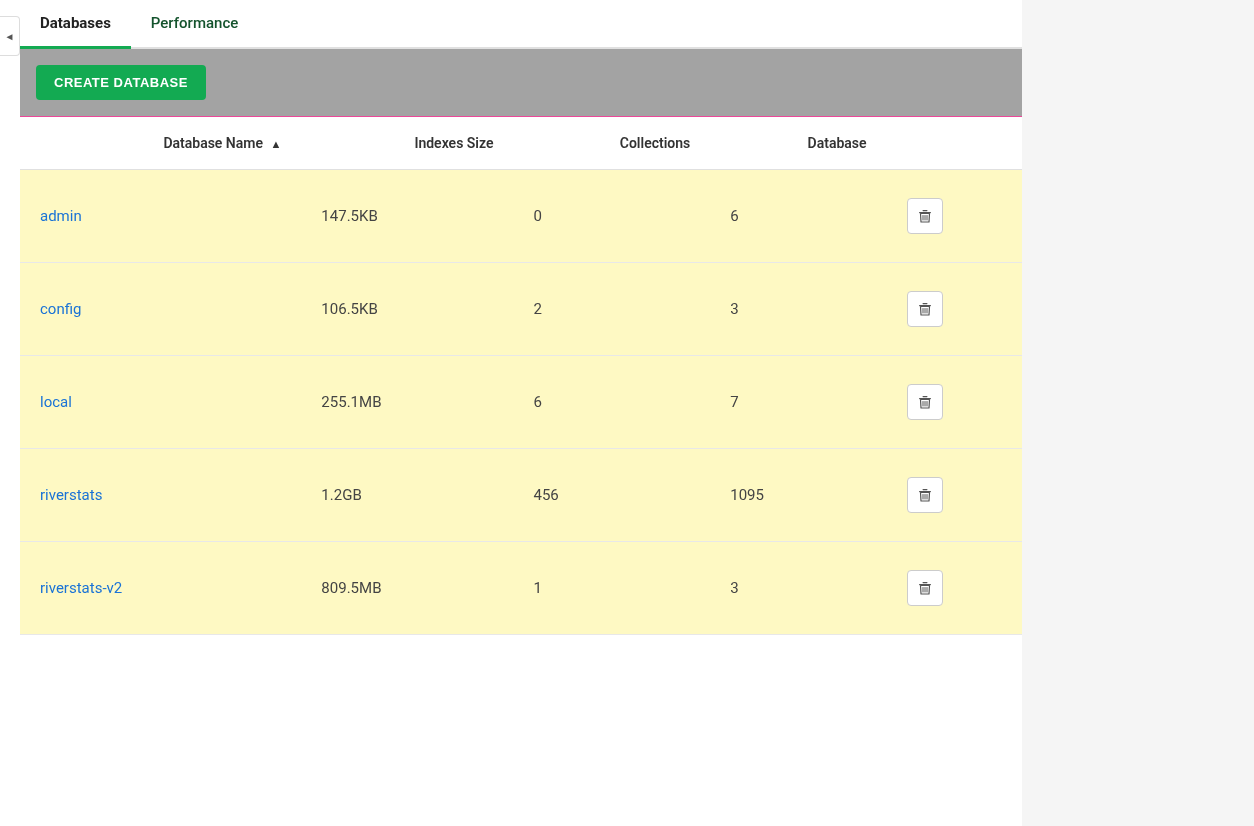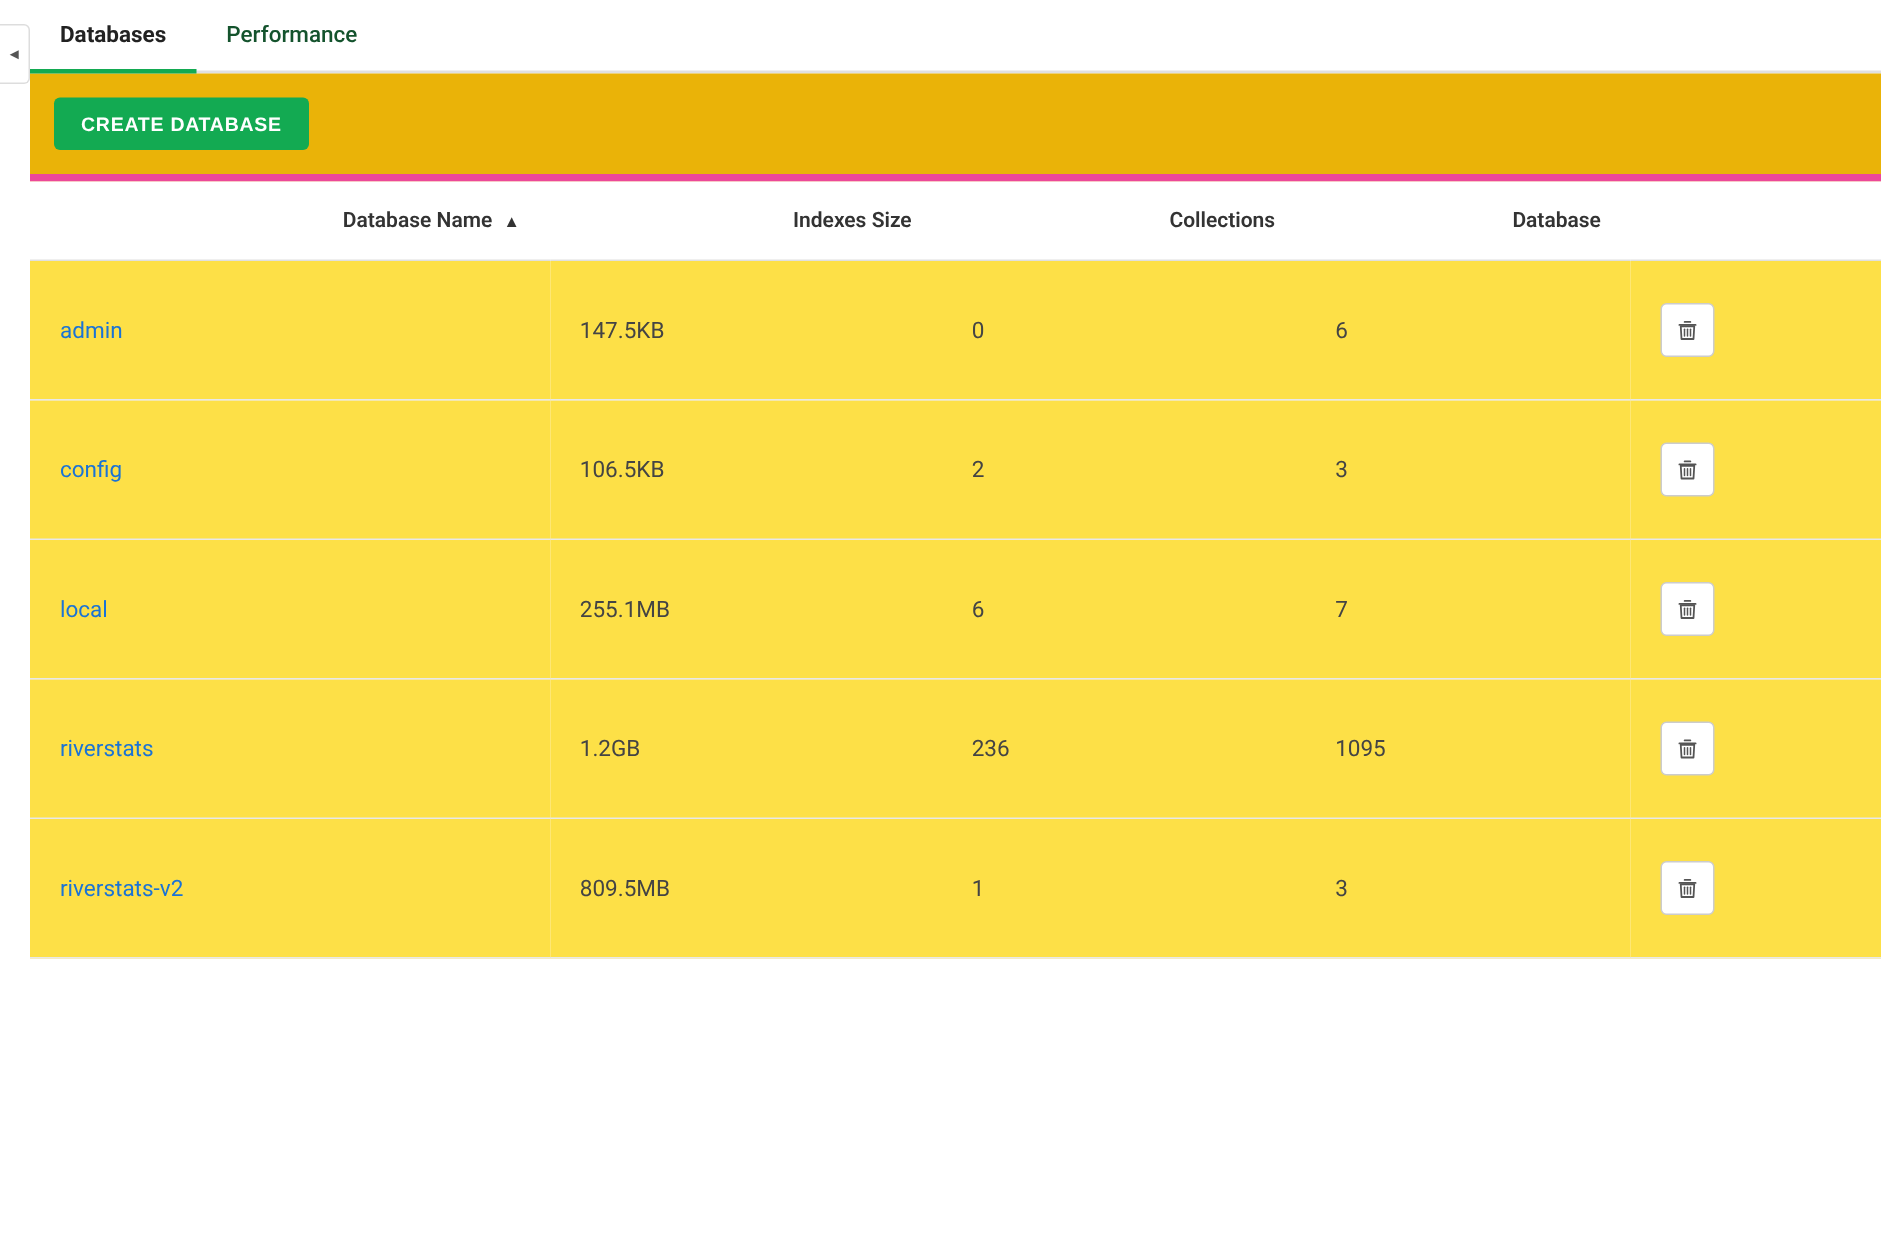--- a/index.html
+++ b/index.html
@@ -11,21 +11,21 @@
     body {
       font-family: -apple-system, BlinkMacSystemFont, 'Segoe UI', Roboto, Helvetica, Arial, sans-serif;
       background: #f5f5f5;
       color: #333;
       width: 1254px;
       min-height: 826px;
     }
 
     .app-container {
       background: #fff;
-      width: 1254px;
+      width: 1022px;
       min-height: 826px;
       position: relative;
     }
 
     
     .sidebar-toggle {
       position: absolute;
       left: 0;
       top: 16px;
       width: 20px;
@@ -74,22 +74,22 @@
 
     .tab.active {
       color: #222;
       font-weight: 700;
       border-bottom: 3px solid #13aa52;
     }
 
     
     .toolbar {
       padding: 16px 16px;
-      background: #eab308;
-      border-bottom: 5px solid #ec4899;
+      background: #a3a3a3;
+      border-bottom: 1px solid #ec4899;
     }
 
     .create-db-btn {
       background: #13aa52;
       color: #fff;
       border: none;
       padding: 10px 18px;
       font-size: 13px;
       font-weight: 700;
       border-radius: 4px;
@@ -121,21 +121,21 @@
       cursor: pointer;
     }
 
     .sort-arrow {
       margin-left: 4px;
       font-size: 11px;
     }
 
     .db-table tbody tr {
       border-top: 1px solid #e8e8e8;
-      background: #fde047;
+      background: #fef9c3;
     }
 
     .db-table tbody tr:first-child {
       border-top: 1px solid #e0e0e0;
       margin-top: 10px;
     }
 
     .db-table tbody td {
       padding: 28px 20px;
       font-size: 15px;
@@ -256,21 +256,21 @@
       <line x1="6" y1="7.5" x2="6" y2="12" stroke="#555" stroke-width="1" stroke-linecap="round"></line>
       <line x1="8" y1="7.5" x2="8" y2="12" stroke="#555" stroke-width="1" stroke-linecap="round"></line>
       <line x1="10" y1="7.5" x2="10" y2="12" stroke="#555" stroke-width="1" stroke-linecap="round"></line>
     </svg>
               </button>
             </td>
           </tr>
           <tr>
             <td><a href="#" class="db-name-link">riverstats</a></td>
             <td>1.2GB</td>
-            <td>236</td>
+            <td>456</td>
             <td>1095</td>
             <td class="action-cell">
               <button class="delete-btn" title="Delete riverstats">
                 <svg width="16" height="16" viewBox="0 0 16 16" fill="none" xmlns="http://www.w3.org/2000/svg">
       <rect x="2" y="4" width="12" height="1.2" rx="0.6" fill="#555"></rect>
       <rect x="5.5" y="2" width="5" height="1.2" rx="0.6" fill="#555"></rect>
       <path d="M3.5 5.5L4 14h8l0.5-8.5H3.5z" fill="none" stroke="#555" stroke-width="1.2" stroke-linejoin="round"></path>
       <line x1="6" y1="7.5" x2="6" y2="12" stroke="#555" stroke-width="1" stroke-linecap="round"></line>
       <line x1="8" y1="7.5" x2="8" y2="12" stroke="#555" stroke-width="1" stroke-linecap="round"></line>
       <line x1="10" y1="7.5" x2="10" y2="12" stroke="#555" stroke-width="1" stroke-linecap="round"></line>

